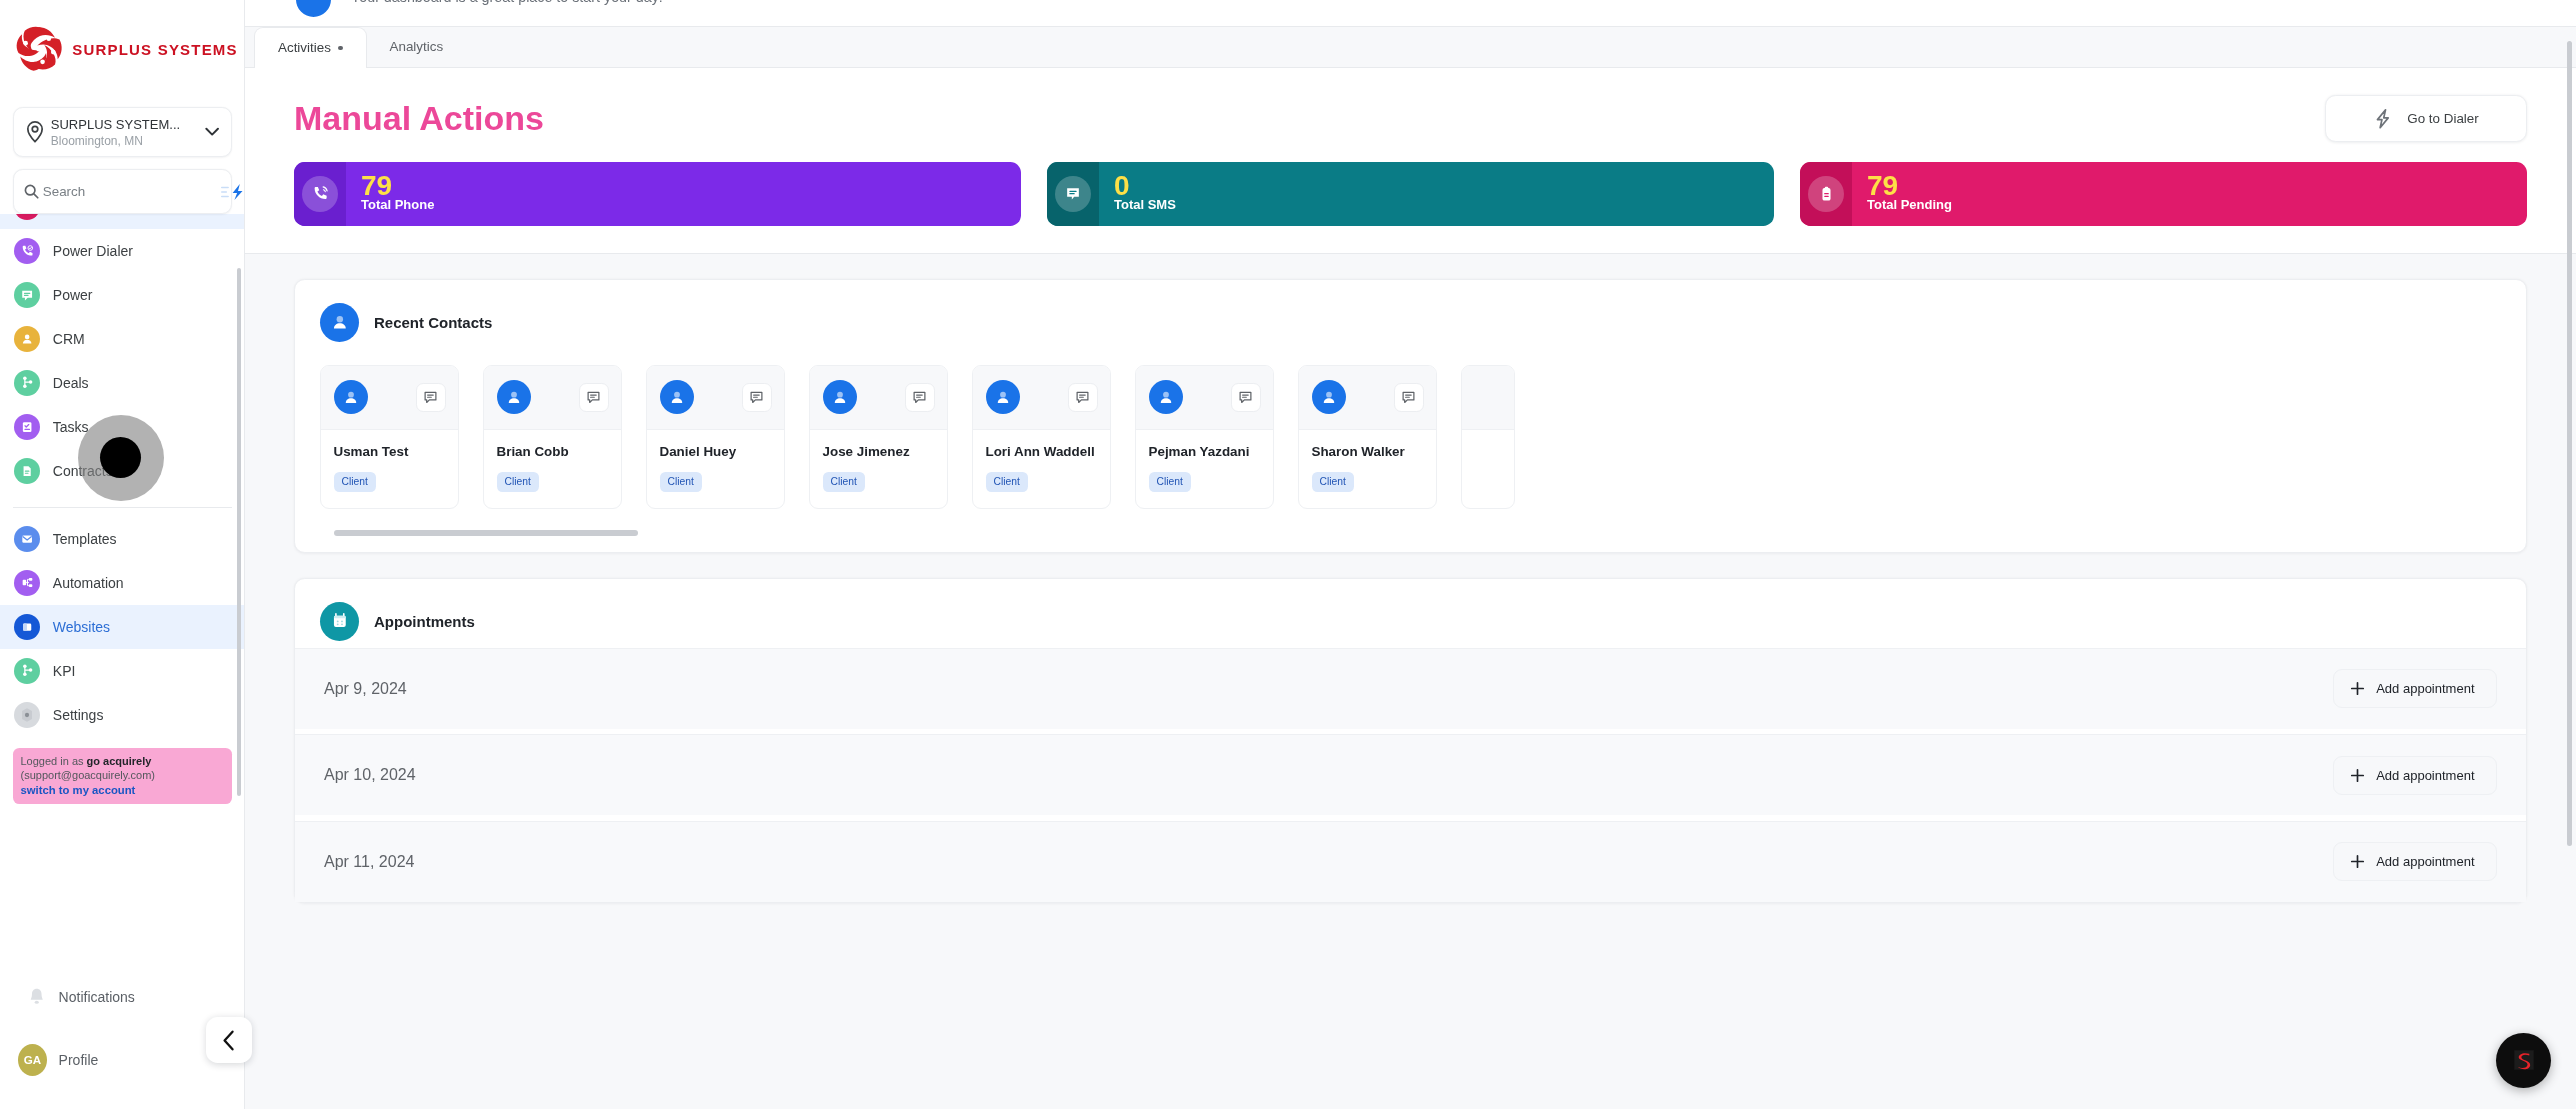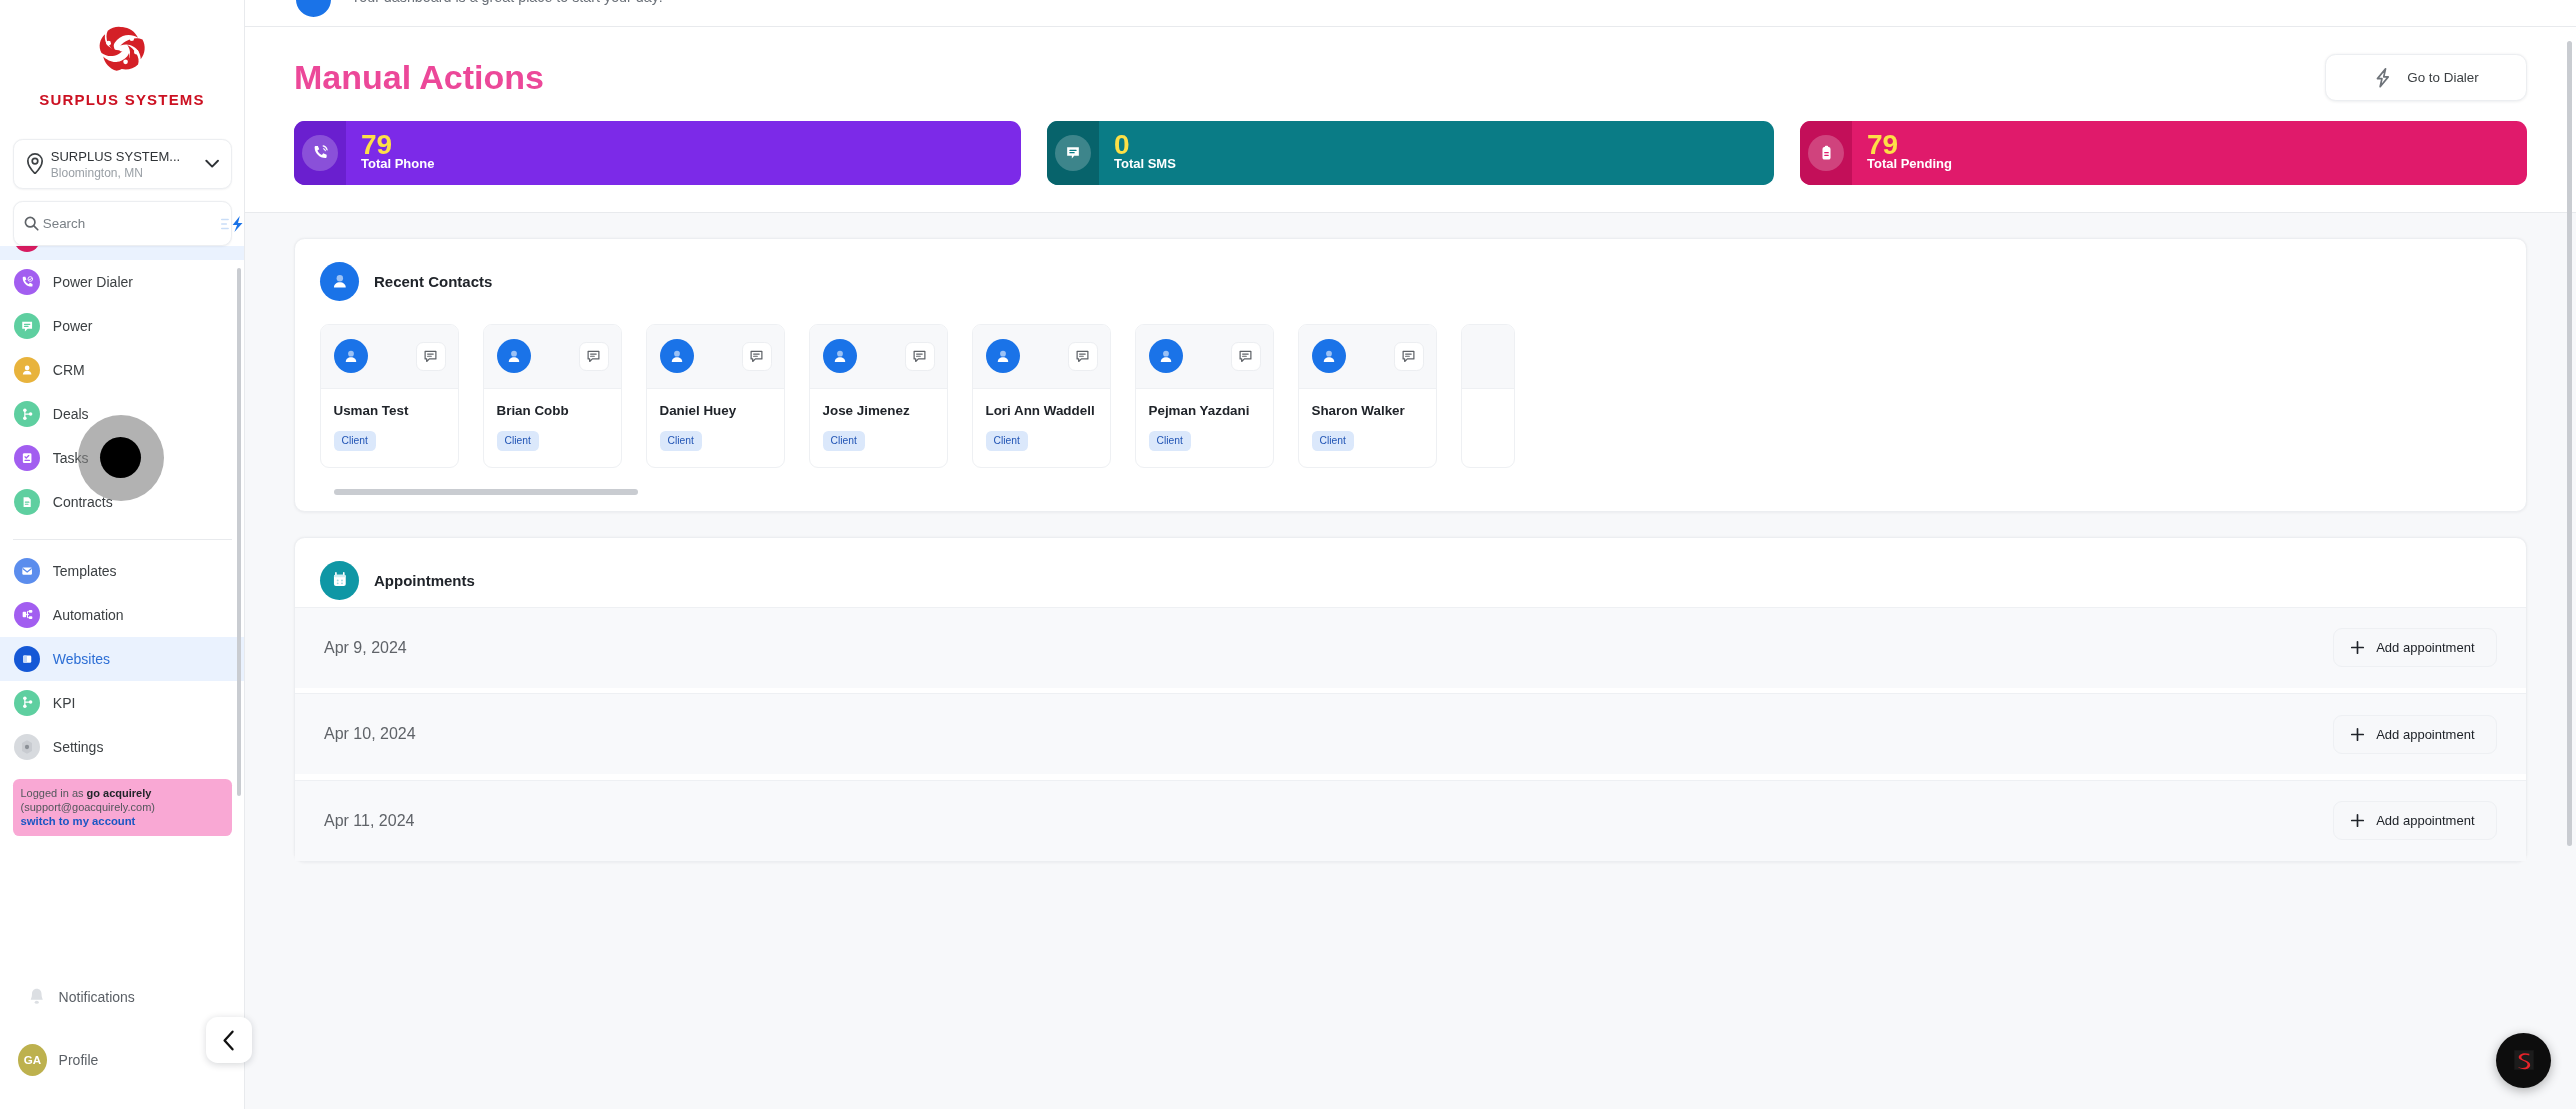--- a/index.html
+++ b/index.html
@@ -12,22 +12,22 @@
   .app { display: flex; width: 2576px; height: 1109px; position: relative; }
 
   
   .sidebar {
     width: 245px; height: 1109px; background: #ffffff;
     border-right: 0.9px solid #e8eaed;
     display: flex; flex-direction: column;
     position: relative; flex: 0 0 245px;
   }
   .logo-wrap {
-    padding: 19.7px 0 14.3px; display: flex; flex-direction: column;
-    align-items: center; justify-content: center; gap: 12px;
+    padding: 19.7px 0 14.3px; display: flex; flex-direction: row;
+    align-items: center; justify-content: center;
   }
   .logo-mark { width: 66px; height: 57px; }
   .logo-text {
     font-size: 15px; font-weight: bold; color: #cc1122;
     letter-spacing: 1.2px; margin-top: 2.7px;
   }
 
   .org-box {
     margin: 16px 12.5px 0; height: 50px; border: 0.9px solid #eceef1;
     border-radius: 9.8px; background: #fff; display: flex; align-items: center;
@@ -458,20 +458,29 @@
     <div class="sb-scrollbar"></div>
   </aside>
 
   <main class="main">
 
     <div class="banner-strip">
       <div class="banner-av"></div>
       <div class="banner-txt">Your dashboard is a great place to start your day!</div>
     </div>
 
+    <div class="tabbar">
+      <div class="tab active">
+        <span>Activities</span>
+        <span class="tab-dot"></span>
+      </div>
+      <div class="tab">
+        <span>Analytics</span>
+      </div>
+    </div>
 
     <div class="content">
 
       <section class="panel-white">
         <div class="ma-head">
           <h1 class="ma-title">Manual Actions</h1>
           <div class="dialer-btn">
             <svg width="19.7" height="21.5" viewBox="0 0 22 24">
                 <path d="M14 2 L5 13 H10 L8 22 L17 11 H12 Z" fill="none" stroke="#6e7379" stroke-width="1.9" stroke-linejoin="round"></path>
               </svg>

